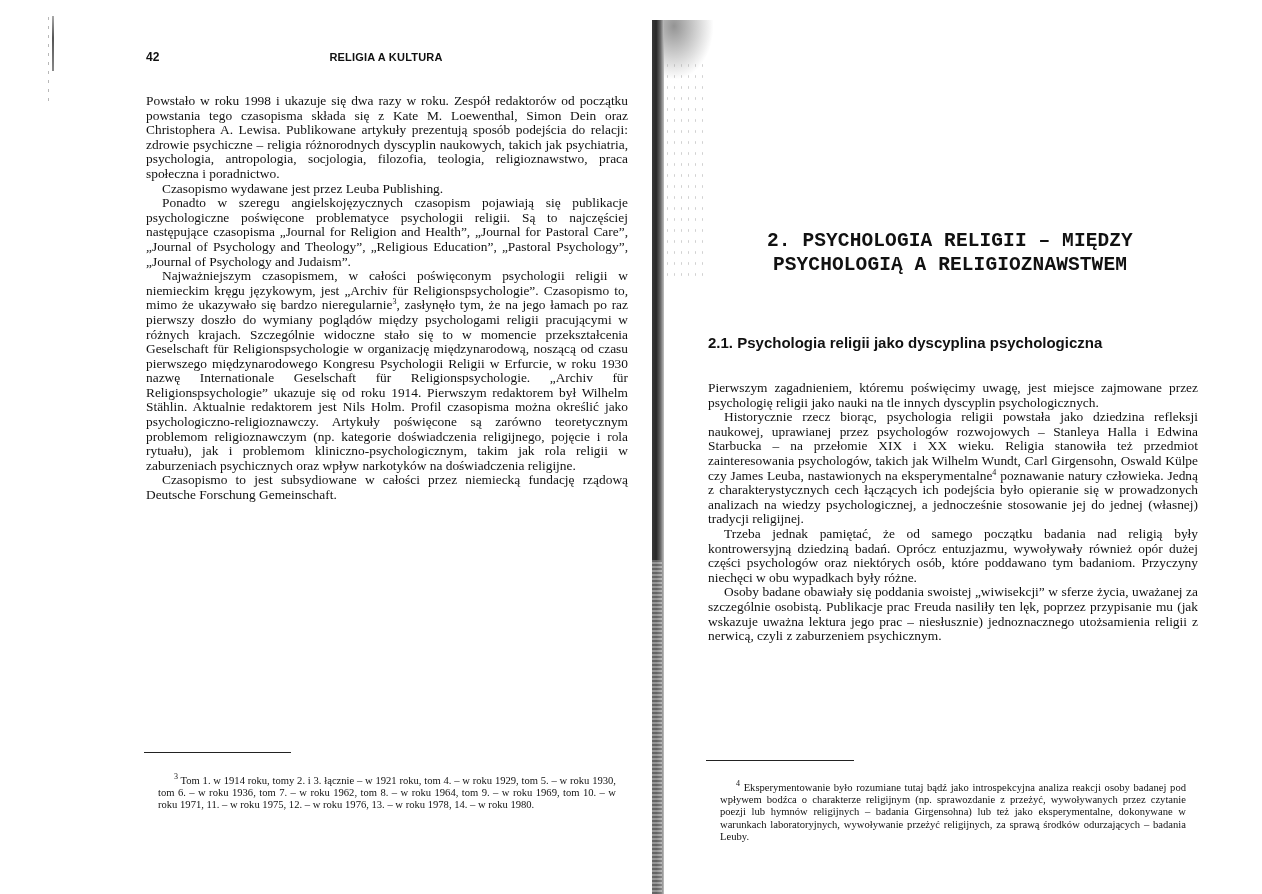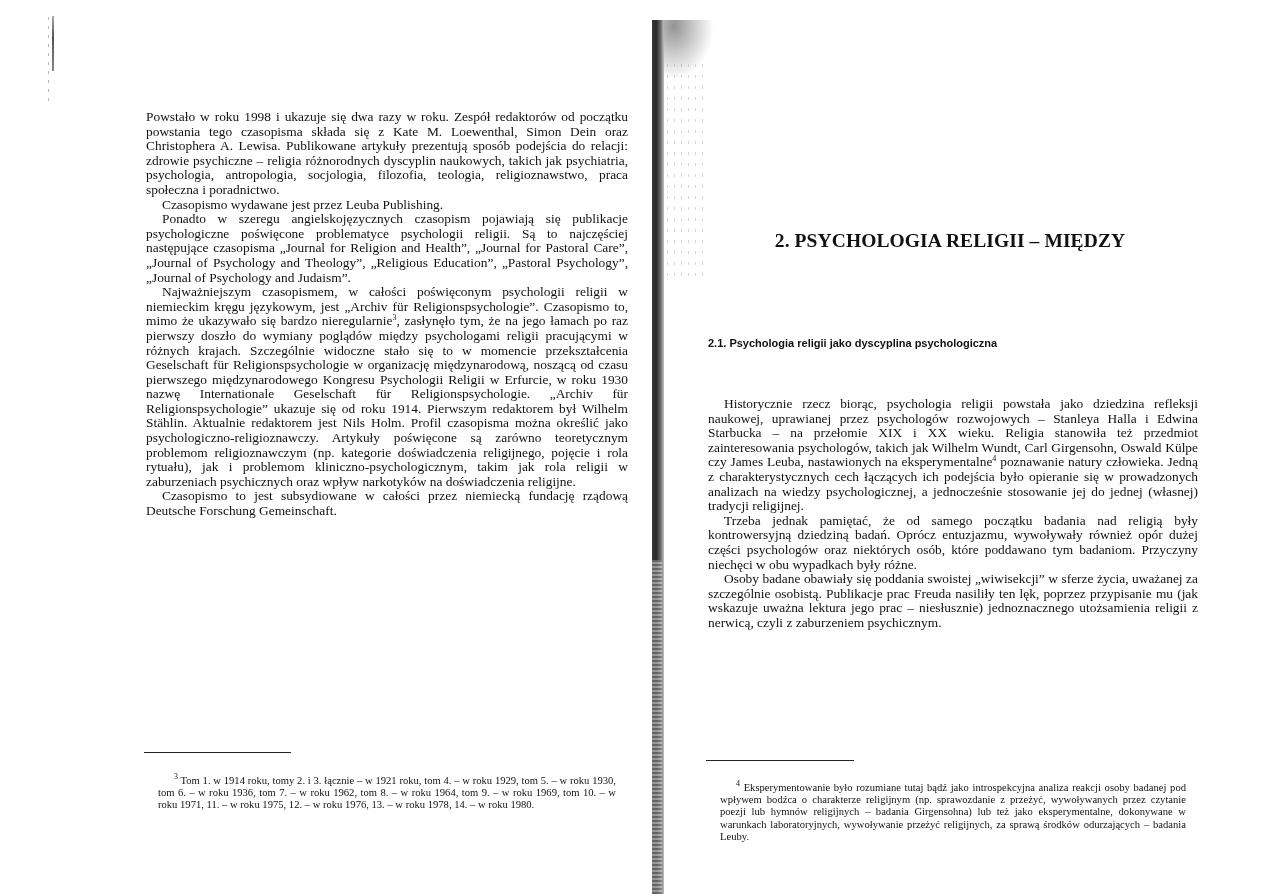--- a/index.html
+++ b/index.html
@@ -54,43 +54,43 @@
   }
   .running-title {
     position: absolute; left: 0; right: 0; top: 1px; text-align: center;
     font-family: "Liberation Sans", "DejaVu Sans", sans-serif;
     font-size: 11px; font-weight: bold; letter-spacing: 0.2px;
   }
 
   
   .text-block {
     position: absolute; font-size: 13.4px; line-height: 14.6px;
-    text-align: justify; hyphens: manual; margin-top: 16px;
+    text-align: justify; hyphens: manual;
   }
   .left-body { left: 146px; top: 94px; width: 482px; }
   .left-body p { margin: 0; text-indent: 0; }
   .left-body p.indent { text-indent: 16px; }
 
   .right-body { left: 708px; top: 381px; width: 490px; }
   .right-body p { margin: 0; }
   .right-body p.indent { text-indent: 16px; }
 
   sup { font-size: 8px; line-height: 0; vertical-align: 5px; }
 
   
   .chapter-title {
     position: absolute; left: 700px; top: 229px; width: 500px;
     text-align: center;
-    font-family: Liberation Serif, serif;
+    font-family: Liberation Mono, monospace;
     font-weight: bold; font-size: 19.5px; line-height: 24px; letter-spacing: 0.1px;
   }
   .section-title {
     position: absolute; left: 708px; top: 334px; width: 500px;
     font-family: "Liberation Sans", "DejaVu Sans", sans-serif;
-    font-weight: bold; font-size: 11px; line-height: 18px;
+    font-weight: bold; font-size: 15px; line-height: 18px;
   }
 
   
   .footnote-rule {
     position: absolute; height: 1px; background: #222; width: 147px;
   }
   .fn-left-rule { left: 144px; top: 752px; }
   .fn-right-rule { left: 706px; top: 760px; width: 148px; }
   .footnote {
     position: absolute; font-size: 10.6px; line-height: 12.2px; text-align: justify;
@@ -106,43 +106,49 @@
 
   <div class="left-edge-dots"></div>
   <div class="left-edge-mark"></div>
   <div class="spine"></div>
   <div class="spine-lower"></div>
   <div class="spine-fade"></div>
   <div class="spine-speckle"></div>
 
   <div class="page page-left"></div>
 
+  <div class="running-head">
+    <span class="page-number">42</span>
+    <span class="running-title">RELIGIA A KULTURA</span>
+  </div>
 
   <div class="text-block left-body">
     <p>Powstało w roku 1998 i ukazuje się dwa razy w roku. Zespół redaktorów od początku powstania tego czasopisma składa się z Kate M. Loewenthal, Simon Dein oraz Christophera A. Lewisa. Publikowane artykuły prezentują sposób podejścia do relacji: zdrowie psychiczne – religia różnorodnych dyscyplin naukowych, takich jak psychiatria, psychologia, antropologia, socjologia, filozofia, teologia, religioznawstwo, praca społeczna i poradnictwo.</p>
     <p class="indent">Czasopismo wydawane jest przez Leuba Publishing.</p>
     <p class="indent">Ponadto w szeregu angielskojęzycznych czasopism pojawiają się publikacje psychologiczne poświęcone problematyce psychologii religii. Są to najczęściej następujące czasopisma „Journal for Religion and Health”, „Journal for Pastoral Care”, „Journal of Psychology and Theology”, „Religious Education”, „Pastoral Psychology”, „Journal of Psychology and Judaism”.</p>
     <p class="indent"><span>Najważniejszym czasopismem, w całości poświęconym psychologii religii w niemieckim kręgu językowym, jest „Archiv für Religionspsychologie”. Czasopismo to, mimo że ukazywało się bardzo nieregularnie</span><sup>3</sup><span>, zasłynęło tym, że na jego łamach po raz pierwszy doszło do wymiany poglądów między psychologami religii pracującymi w różnych krajach. Szczególnie widoczne stało się to w momencie przekształcenia Geselschaft für Religionspsychologie w organizację międzynarodową, noszącą od czasu pierwszego międzynarodowego Kongresu Psychologii Religii w Erfurcie, w roku 1930 nazwę Internationale Geselschaft für Religionspsychologie. „Archiv für Religionspsychologie” ukazuje się od roku 1914. Pierwszym redaktorem był Wilhelm Stählin. Aktualnie redaktorem jest Nils Holm. Profil czasopisma można określić jako psychologiczno-religioznawczy. Artykuły poświęcone są zarówno teoretycznym problemom religioznawczym (np. kategorie doświadczenia religijnego, pojęcie i rola rytuału), jak i problemom kliniczno-psychologicznym, takim jak rola religii w zaburzeniach psychicznych oraz wpływ narkotyków na doświadczenia religijne.</span></p>
     <p class="indent">Czasopismo to jest subsydiowane w całości przez niemiecką fundację rządową Deutsche Forschung Gemeinschaft.</p>
   </div>
 
   <div class="footnote-rule fn-left-rule"></div>
   <div class="footnote fn-left">
     <p><sup>3</sup><span> Tom 1. w 1914 roku, tomy 2. i 3. łącznie – w 1921 roku, tom 4. – w roku 1929, tom 5. – w roku 1930, tom 6. – w roku 1936, tom 7. – w roku 1962, tom 8. – w roku 1964, tom 9. – w roku 1969, tom 10. – w roku 1971, 11. – w roku 1975, 12. – w roku 1976, 13. – w roku 1978, 14. – w roku 1980.</span></p>
   </div>
 
   <div class="page page-right"></div>
 
   <div class="chapter-title">
     <div>2. PSYCHOLOGIA RELIGII – MIĘDZY</div>
+    <div>PSYCHOLOGIĄ A RELIGIOZNAWSTWEM</div>
   </div>
 
   <div class="section-title">2.1. Psychologia religii jako dyscyplina psychologiczna</div>
 
   <div class="text-block right-body">
+    <p>Pierwszym zagadnieniem, któremu poświęcimy uwagę, jest miejsce zajmowane przez psychologię religii jako nauki na tle innych dyscyplin psychologicznych.</p>
     <p class="indent"><span>Historycznie rzecz biorąc, psychologia religii powstała jako dziedzina refleksji naukowej, uprawianej przez psychologów rozwojowych – Stanleya Halla i Edwina Starbucka – na przełomie XIX i XX wieku. Religia stanowiła też przedmiot zainteresowania psychologów, takich jak Wilhelm Wundt, Carl Girgensohn, Oswald Külpe czy James Leuba, nastawionych na eksperymentalne</span><sup>4</sup><span> poznawanie natury człowieka. Jedną z charakterystycznych cech łączących ich podejścia było opieranie się w prowadzonych analizach na wiedzy psychologicznej, a jednocześnie stosowanie jej do jednej (własnej) tradycji religijnej.</span></p>
     <p class="indent">Trzeba jednak pamiętać, że od samego początku badania nad religią były kontrowersyjną dziedziną badań. Oprócz entuzjazmu, wywoływały również opór dużej części psychologów oraz niektórych osób, które poddawano tym badaniom. Przyczyny niechęci w obu wypadkach były różne.</p>
     <p class="indent">Osoby badane obawiały się poddania swoistej „wiwisekcji” w sferze życia, uważanej za szczególnie osobistą. Publikacje prac Freuda nasiliły ten lęk, poprzez przypisanie mu (jak wskazuje uważna lektura jego prac – niesłusznie) jednoznacznego utożsamienia religii z nerwicą, czyli z zaburzeniem psychicznym.</p>
   </div>
 
   <div class="footnote-rule fn-right-rule"></div>
   <div class="footnote fn-right">
     <p><sup>4</sup><span> Eksperymentowanie było rozumiane tutaj bądź jako introspekcyjna analiza reakcji osoby badanej pod wpływem bodźca o charakterze religijnym (np. sprawozdanie z przeżyć, wywoływanych przez czytanie poezji lub hymnów religijnych – badania Girgensohna) lub też jako eksperymentalne, dokonywane w warunkach laboratoryjnych, wywoływanie przeżyć religijnych, za sprawą środków odurzających – badania Leuby.</span></p>
   </div>
 

